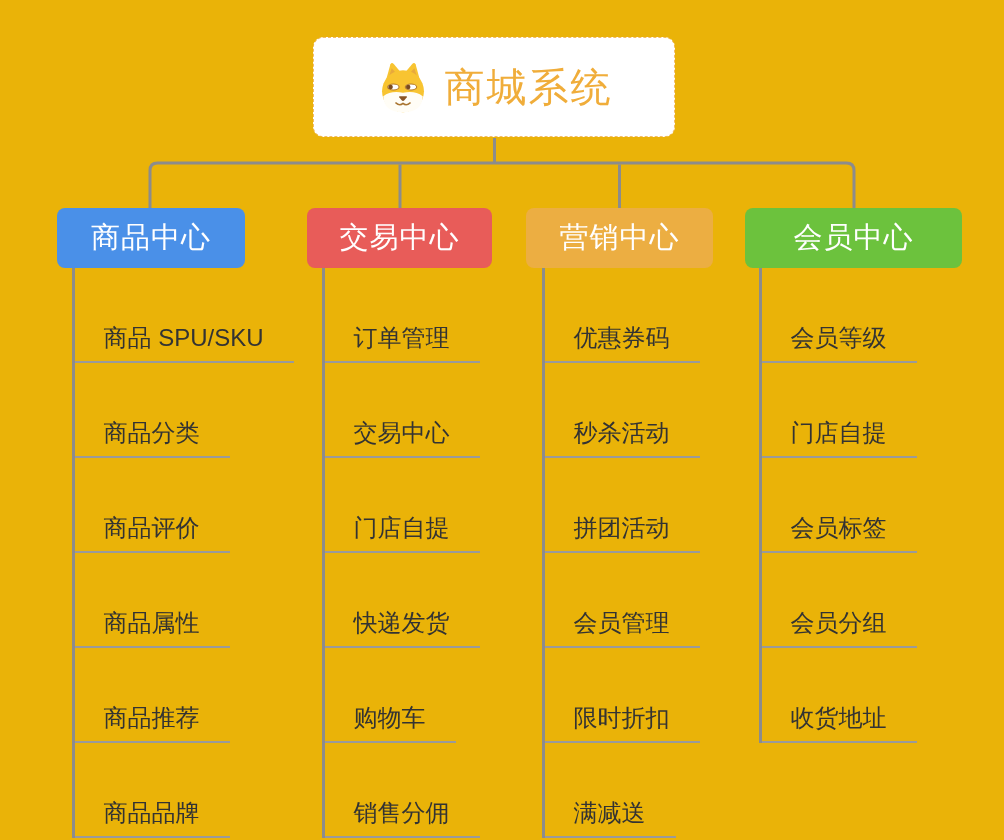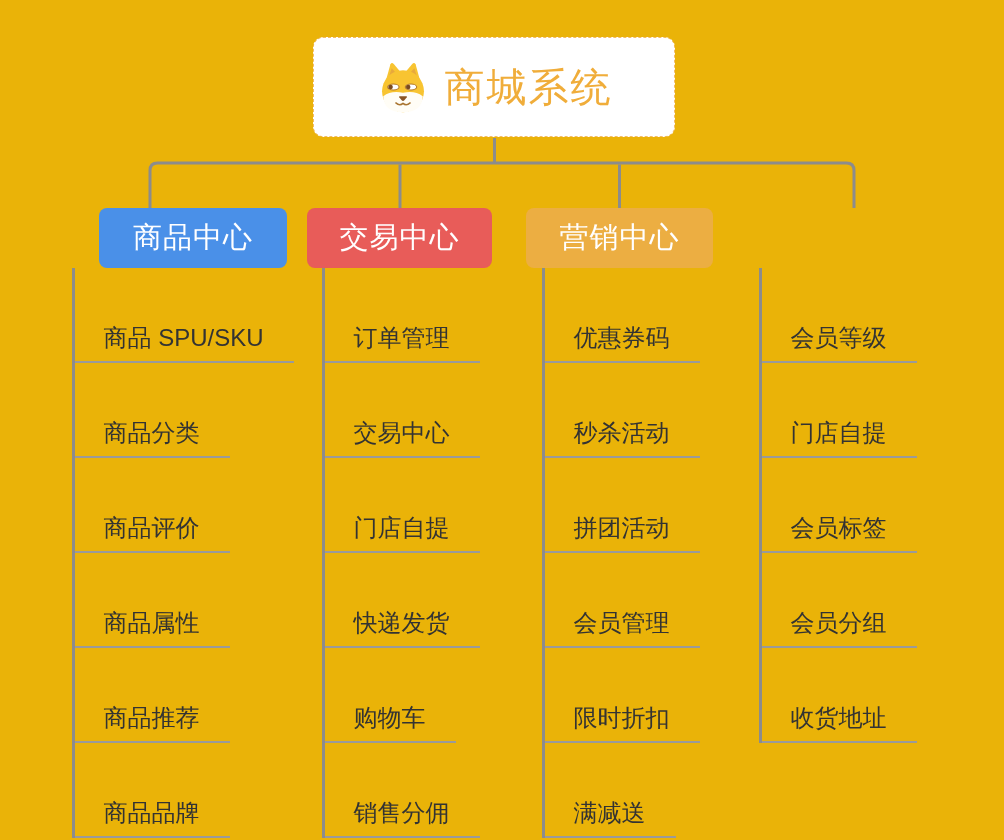--- a/index.html
+++ b/index.html
@@ -102,23 +102,24 @@
       <ellipse cx="41.5" cy="31" rx="6.8" ry="3.6" fill="#ffffff" stroke="#b57b27" stroke-width="1.3"></ellipse>
       <circle cx="38.2" cy="31" r="2.7" fill="#7a4a1e"></circle>
 
       <path d="M28 42 H36 Q37.2 42 36.5 43.2 L33.6 46.8 Q32 48.4 30.4 46.8 L27.5 43.2 Q26.8 42 28 42 Z" fill="#8a5526"></path>
 
       <path d="M23.5 50 Q28 54 32 50.6 Q36 54 40.5 50" fill="none" stroke="#a9742f" stroke-width="1.8" stroke-linecap="round"></path>
     </svg>
     <span class="root-title">商城系统</span>
   </div>
 
-  <div class="cat cat-0" style="background-color: rgb(74, 144, 232); margin-left: 42px;">商品中心</div>
+  <div class="cat cat-0" style="background-color: rgb(74, 144, 232);">商品中心</div>
   <div class="cat cat-1" style="background-color: rgb(232, 92, 89);">交易中心</div>
   <div class="cat cat-2" style="background-color: rgb(236, 174, 66);">营销中心</div>
+  <div class="cat cat-3" style="background-color: rgb(108, 194, 61);">会员中心</div>
 
   <ul class="col col-0">
     <li class="twig">
         <span>商品 SPU/SKU</span>
       </li>
     <li class="twig">
         <span>商品分类</span>
       </li>
     <li class="twig">
         <span>商品评价</span>

